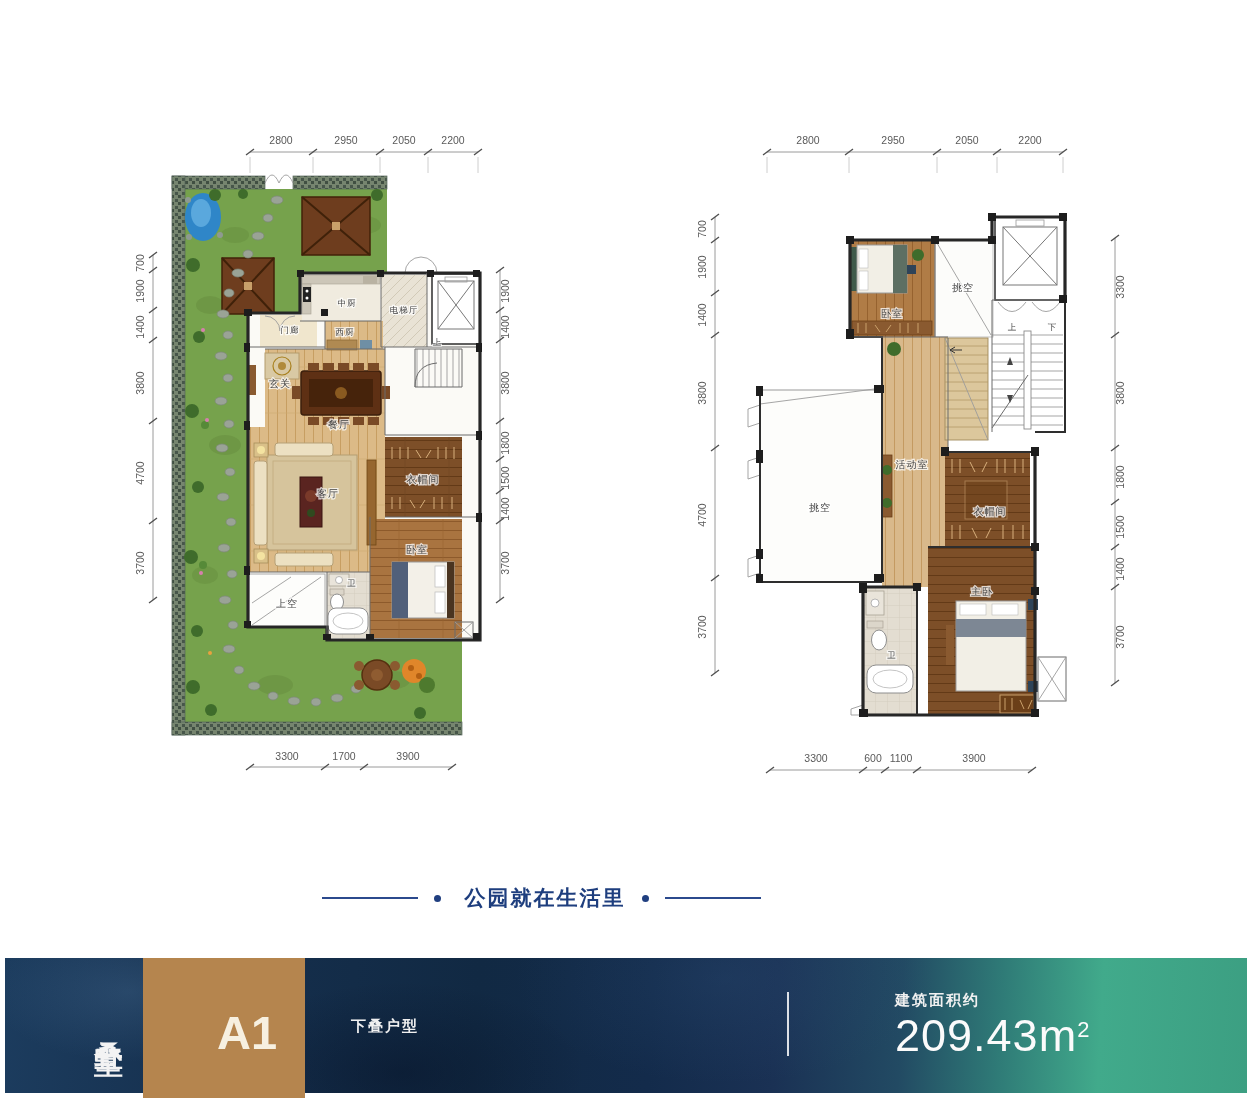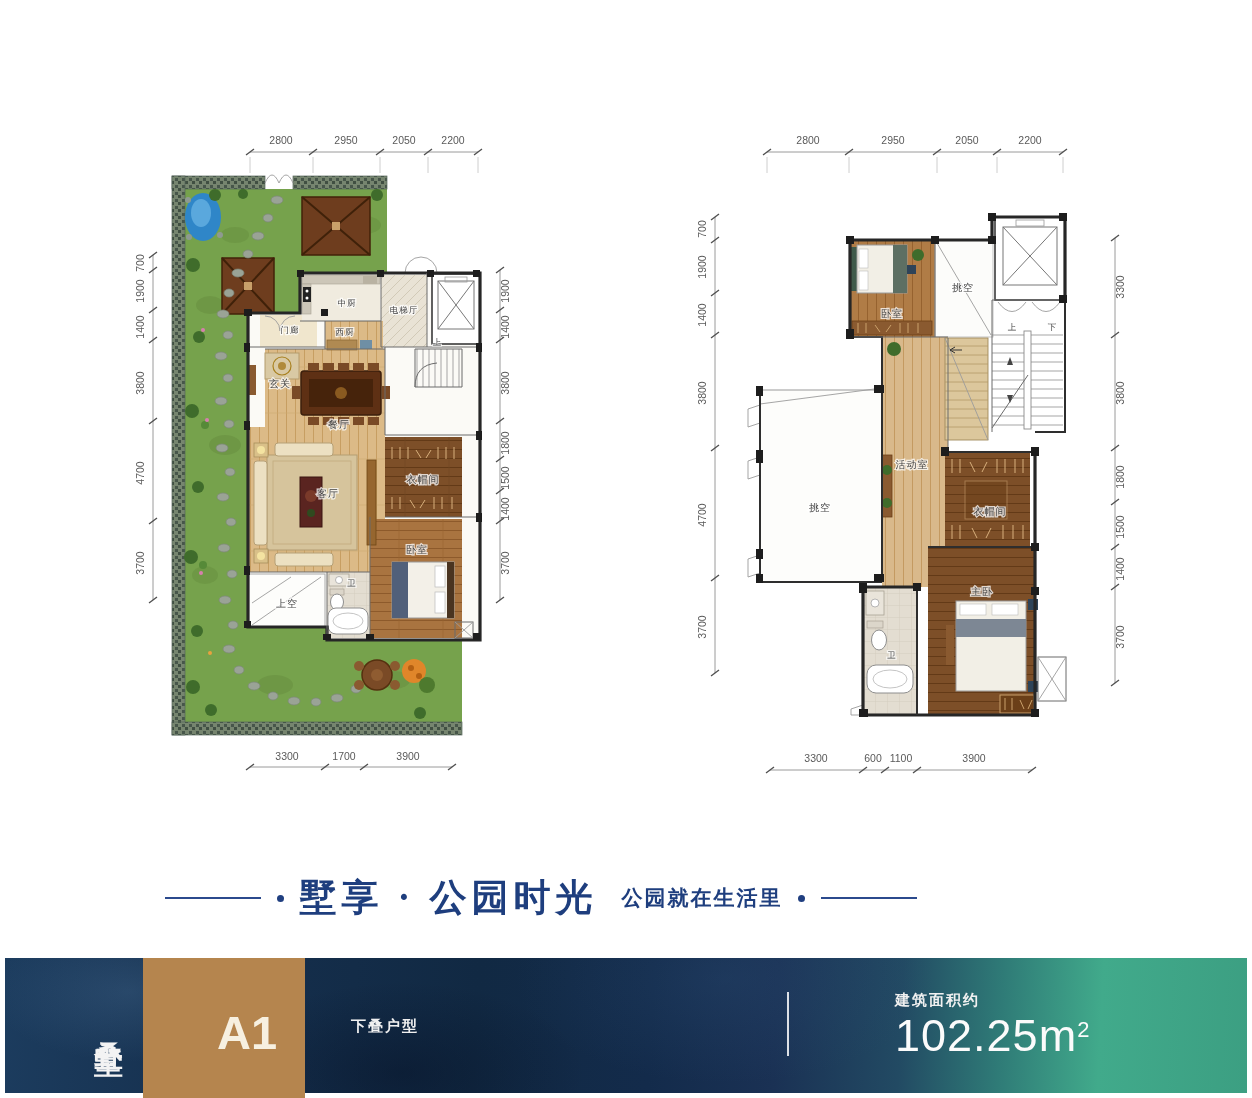--- a/index.html
+++ b/index.html
@@ -619,32 +619,31 @@
       <text class="dim" x="156" y="637" text-anchor="middle">3300</text>
       <text class="dim" x="213" y="637" text-anchor="middle">600</text>
       <text class="dim" x="241" y="637" text-anchor="middle">1100</text>
       <text class="dim" x="314" y="637" text-anchor="middle">3900</text>
     </g>
   </svg>
 
   <div class="slogan">
     <div class="slog-line"></div>
     <div class="slog-dot"></div>
-    <div class="slog-main">墅享 · 公园时光</div>
     <div class="slog-sub">公园就在生活里</div>
     <div class="slog-dot"></div>
     <div class="slog-line"></div>
   </div>
 
   <div class="banner">
     <div class="series-vert">叠墅</div>
     <div class="a1-box">A1</div>
     <div class="info-block type-block">
       <div class="info-label">下叠户型</div>
     </div>
     <div class="v-divider"></div>
     <div class="info-block area-block">
       <div class="info-label">建筑面积约</div>
-      <div class="info-value area-value"><span>102.25m</span><span class="area-sup">2</span></div>
+      <div class="info-value area-value"><span>209.43m</span><span class="area-sup">2</span></div>
     </div>
   </div>
 
 </div>
 
 </body></html>

